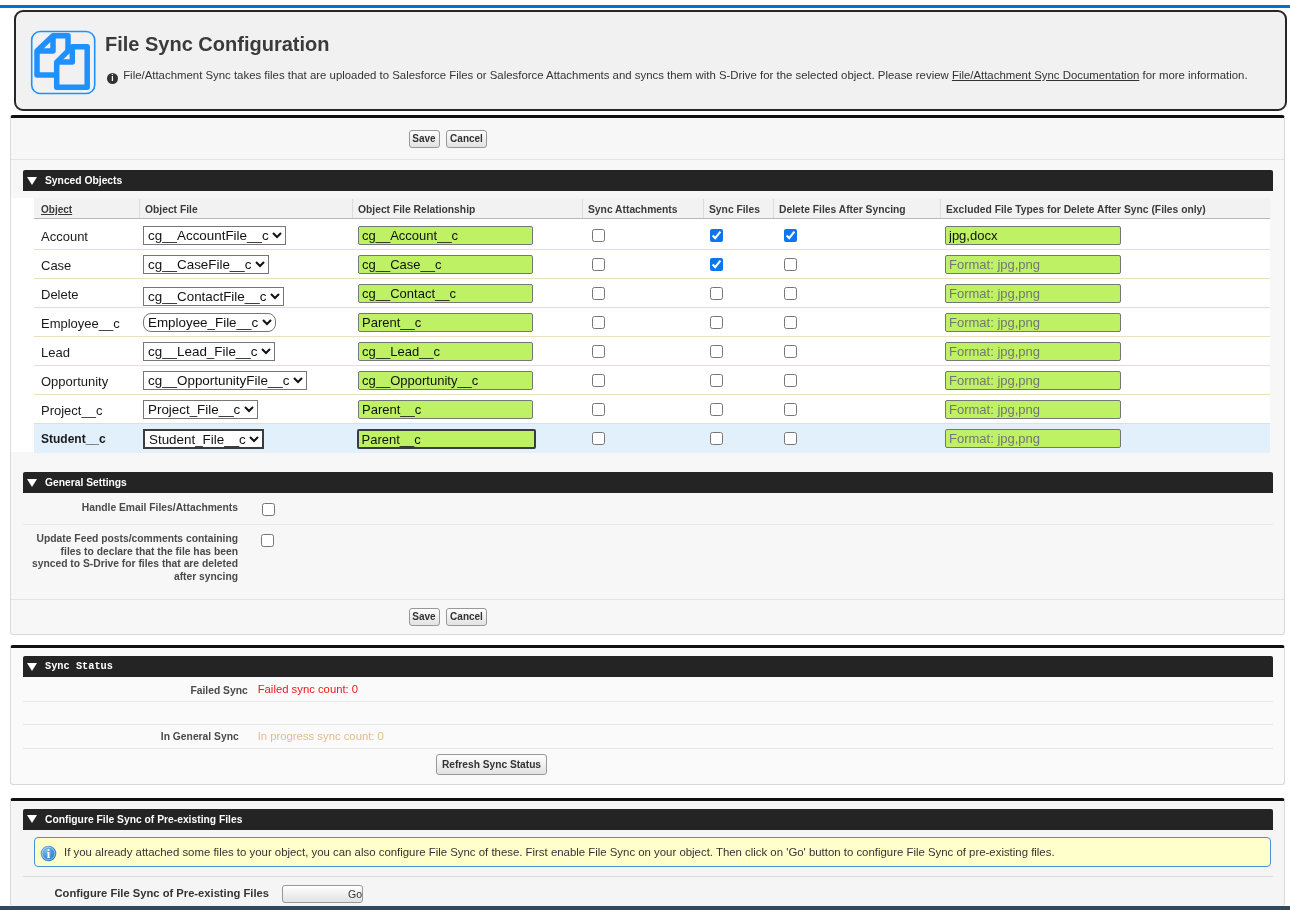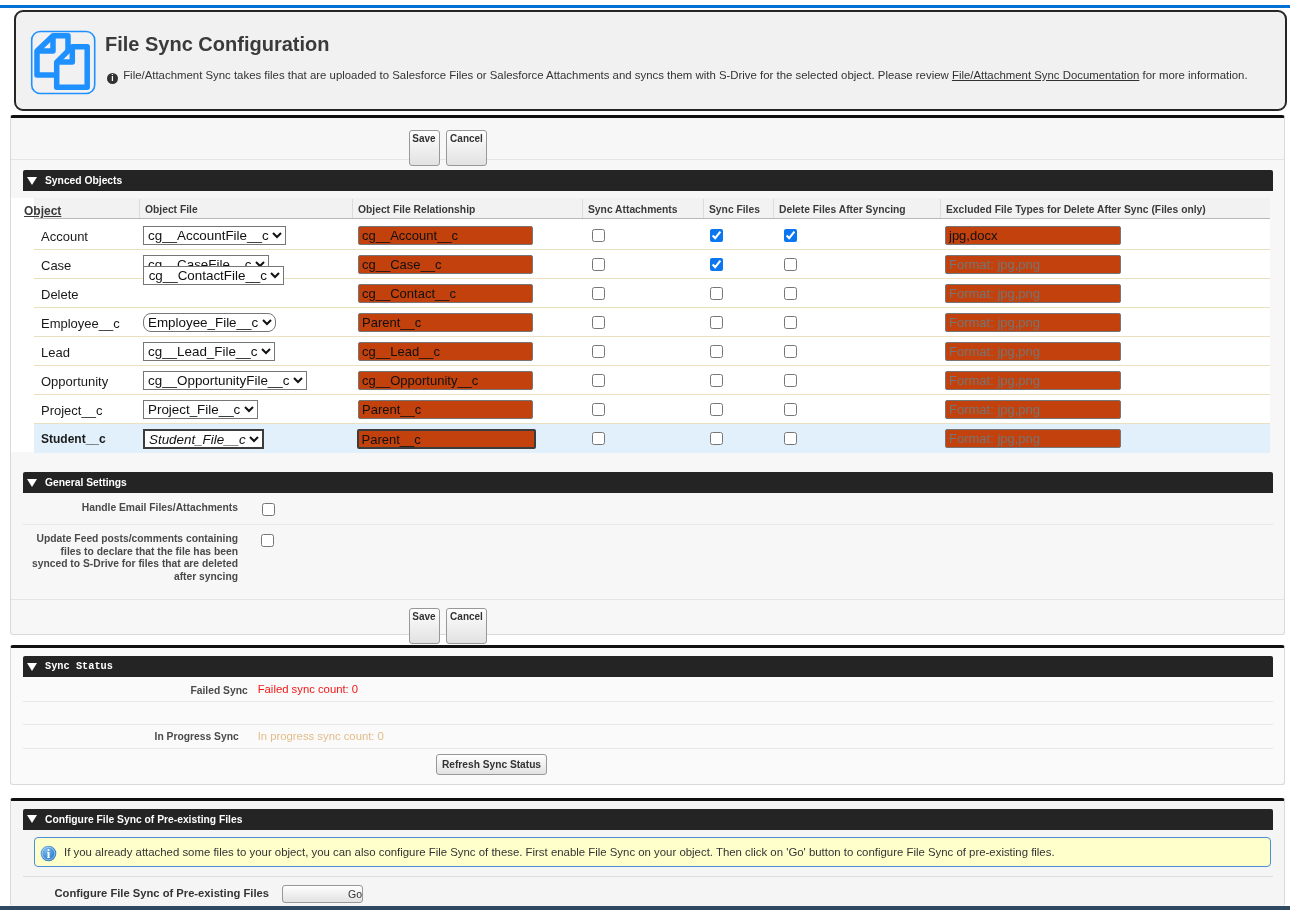--- a/index.html
+++ b/index.html
@@ -2,25 +2,25 @@
 <html><head>
 <meta charset="utf-8">
 <style>
 * { margin:0; padding:0; box-sizing:border-box; }
 html,body { width:1290px; height:910px; background:#fff; font-family:"Liberation Sans",sans-serif; position:relative; overflow:hidden; }
 .abs { position:absolute; }
 .bar { position:absolute; left:23px; width:1250px; height:21px; background:#242424; color:#fff; font-weight:bold; font-size:10.3px; line-height:21px; border-radius:2px 2px 0 0; }
 .bar .tri { position:absolute; left:4px; top:6.5px; width:0; height:0; border-left:5px solid transparent; border-right:5px solid transparent; border-top:8px solid #fff; }
 .bar .txt { position:absolute; left:22px; top:0; }
 .sec { position:absolute; left:10px; width:1275px; border-top:3px solid #111; border-left:1px solid #d9d9d9; border-right:1px solid #d9d9d9; background:#fff; border-radius:3px; }
-.btn { position:absolute; height:36px; border:1px solid #989898; border-radius:3px; background:linear-gradient(#ffffff,#eeeeee 55%,#e2e2e2); font-family:"Liberation Sans",sans-serif; font-weight:bold; font-size:10px; color:#333; text-align:center; line-height:16px; }
+.btn { position:absolute; height:18px; border:1px solid #989898; border-radius:3px; background:linear-gradient(#ffffff,#eeeeee 55%,#e2e2e2); font-family:"Liberation Sans",sans-serif; font-weight:bold; font-size:10px; color:#333; text-align:center; line-height:16px; }
 .flabel { position:absolute; font-weight:bold; font-size:10.3px; color:#4a4a4a; text-align:right; }
 input.cb { position:absolute; width:13px; height:13px; margin:0; accent-color:#0b76f0; }
 select.sel { position:absolute; height:19px; font-family:"Liberation Sans",sans-serif; font-size:13.4px; color:#111; background:#fff; }
-input.txt { position:absolute; width:175px; height:19px; border:1px solid #767676; border-radius:2px; font-family:"Liberation Sans",sans-serif; font-size:13px; color:#111; padding:0 3px; background:#c2410c; }
+input.txt { position:absolute; width:175px; height:19px; border:1px solid #767676; border-radius:2px; font-family:"Liberation Sans",sans-serif; font-size:13px; color:#111; padding:0 3px; background:#bef264; }
 input.txt::placeholder { color:#757575; opacity:1; }
 .rowlab { position:absolute; left:41px; font-size:13px; color:#1a1a1a; }
 .hdiv { position:absolute; height:1px; background:#e8e8e8; }
 </style>
 </head>
 <body>
 
 <div class="abs" style="left:0;top:4.5px;width:1290px;height:3.5px;background:#0070d2;"></div>
 
 <div class="abs" style="left:14px;top:10px;width:1273px;height:101px;background:#f1f1f1;border:2px solid #262626;border-radius:9px;"></div>
@@ -45,21 +45,21 @@
 <div class="btn" style="left:408.5px;top:130px;width:31px;">Save</div>
 <div class="btn" style="left:446px;top:130px;width:41px;">Cancel</div>
 
 <div class="bar" style="top:170px;">
     <span class="tri"></span>
     <span class="txt">Synced Objects</span>
   </div>
 
 <div class="abs" style="left:34px;top:198px;width:1236px;height:21px;background:#f2f2f2;border-bottom:1px solid #b8b8b8;"></div>
 <div id="thdr">
-    <div class="abs" style="left:24px;top:204px;font-size:12px;font-weight:bold;color:#3a3a3a;white-space:nowrap;text-decoration:underline;">Object</div>
+    <div class="abs" style="left:41px;top:204px;font-size:10px;font-weight:bold;color:#3a3a3a;white-space:nowrap;text-decoration:underline;">Object</div>
     <div class="abs" style="left:145px;top:204px;font-size:10.3px;font-weight:bold;color:#3a3a3a;white-space:nowrap;">Object File</div>
     <div class="abs" style="left:139px;top:199px;width:1px;height:19px;background:#dcdcdc;"></div>
     <div class="abs" style="left:358px;top:204px;font-size:10.3px;font-weight:bold;color:#3a3a3a;white-space:nowrap;text-align:right;">Object File Relationship</div>
     <div class="abs" style="left:352px;top:199px;width:1px;height:19px;background:#dcdcdc;"></div>
     <div class="abs" style="left:588px;top:204px;font-size:10.3px;font-weight:bold;color:#3a3a3a;white-space:nowrap;">Sync Attachments</div>
     <div class="abs" style="left:582px;top:199px;width:1px;height:19px;background:#dcdcdc;"></div>
     <div class="abs" style="left:709px;top:204px;font-size:10.3px;font-weight:bold;color:#3a3a3a;white-space:nowrap;">Sync Files</div>
     <div class="abs" style="left:703px;top:199px;width:1px;height:19px;background:#dcdcdc;"></div>
     <div class="abs" style="left:779px;top:204px;font-size:10.3px;font-weight:bold;color:#3a3a3a;white-space:nowrap;">Delete Files After Syncing</div>
     <div class="abs" style="left:773px;top:199px;width:1px;height:19px;background:#dcdcdc;"></div>
@@ -79,21 +79,21 @@
     <div class="abs" style="left:34px;top:277.6px;width:1236px;height:1px;background:#eadfbf;"></div>
     <div class="rowlab" style="top:257.55px;">Case</div>
     <select class="sel" style="left:143px;top:254.55px;"><option>cg__CaseFile__c</option></select>
     <input class="txt" style="left: 358px; top: 254.55px;" value="cg__Case__c">
     <input type="checkbox" class="cb" style="left: 592px; top: 257.55px;">
     <input type="checkbox" class="cb" style="left: 710px; top: 257.55px;" checked="">
     <input type="checkbox" class="cb" style="left: 784px; top: 257.55px;">
     <input class="txt" style="left: 945px; top: 254.55px; width: 176px;" placeholder="Format: jpg,png">
     <div class="abs" style="left:34px;top:306.65000000000003px;width:1236px;height:1px;background:#eadfbf;"></div>
     <div class="rowlab" style="top:286.6px;">Delete</div>
-    <select class="sel" style="left:143px;top:266px;text-align:right;"><option>cg__ContactFile__c</option></select>
+    <select class="sel" style="left:143px;top:287px;"><option>cg__ContactFile__c</option></select>
     <input class="txt" style="left: 358px; top: 283.6px;" value="cg__Contact__c">
     <input type="checkbox" class="cb" style="left: 592px; top: 286.6px;">
     <input type="checkbox" class="cb" style="left: 710px; top: 286.6px;">
     <input type="checkbox" class="cb" style="left: 784px; top: 286.6px;">
     <input class="txt" style="left: 945px; top: 283.6px; width: 176px;" placeholder="Format: jpg,png">
     <div class="abs" style="left:34px;top:335.7px;width:1236px;height:1px;background:#eadfbf;"></div>
     <div class="rowlab" style="top:315.65px;">Employee__c</div>
     <select class="sel" style="left:143px;top:312.65px;border-radius:8px;"><option>Employee_File__c</option></select>
     <input class="txt" style="left: 358px; top: 312.65px;" value="Parent__c">
     <input type="checkbox" class="cb" style="left: 592px; top: 315.65px;">
@@ -119,21 +119,21 @@
     <div class="abs" style="left:34px;top:422.85px;width:1236px;height:1px;background:#eadfbf;"></div>
     <div class="rowlab" style="top:402.8px;">Project__c</div>
     <select class="sel" style="left:143px;top:399.8px;"><option>Project_File__c</option></select>
     <input class="txt" style="left: 358px; top: 399.8px;" value="Parent__c">
     <input type="checkbox" class="cb" style="left: 592px; top: 402.8px;">
     <input type="checkbox" class="cb" style="left: 710px; top: 402.8px;">
     <input type="checkbox" class="cb" style="left: 784px; top: 402.8px;">
     <input class="txt" style="left: 945px; top: 399.8px; width: 176px;" placeholder="Format: jpg,png">
     <div class="abs" style="left:34px;top:423.85px;width:1236px;height:29.05px;background:#e2f0fc;"></div>
     <div class="rowlab" style="top:431.85px;font-weight:bold;font-size:12px;">Student__c</div>
-    <select class="sel" style="left:143px;top:428.85px;border:2px solid #3c3c3c;height:20.5px;font-style:italic;"><option>Student_File__c</option></select>
+    <select class="sel" style="left:143px;top:428.85px;border:2px solid #3c3c3c;height:20.5px;"><option>Student_File__c</option></select>
     <input class="txt" style="top: 428.85px; border: 2px solid rgb(60, 60, 60); height: 20.5px; width: 179px; left: 356.5px;" value="Parent__c">
     <input type="checkbox" class="cb" style="left: 592px; top: 431.85px;">
     <input type="checkbox" class="cb" style="left: 710px; top: 431.85px;">
     <input type="checkbox" class="cb" style="left: 784px; top: 431.85px;">
     <input class="txt" style="left: 945px; top: 428.85px; width: 176px;" placeholder="Format: jpg,png">
   </div>
 
 <div class="bar" style="top:472px;">
     <span class="tri"></span>
     <span class="txt">General Settings</span>
@@ -149,21 +149,21 @@
 
 <div class="sec" style="top:645px;height:140px;border-bottom:1px solid #d9d9d9;background:#fafafa;"></div>
 <div class="bar" style="top:656px;font-family:Liberation Mono, monospace;">
     <span class="tri"></span>
     <span class="txt">Sync Status</span>
   </div>
 <div class="flabel" style="left:9px;top:684.5px;width:238.7px;">Failed Sync</div>
 <div class="abs" style="left:257.7px;top:683px;font-size:11.3px;color:#f21616;">Failed sync count: 0</div>
 <div class="hdiv" style="left:23px;top:701px;width:1250px;"></div>
 <div class="hdiv" style="left:23px;top:724px;width:1250px;"></div>
-<div class="flabel" style="left:0;top:731px;width:238.7px;">In Progress Sync</div>
+<div class="flabel" style="left:0;top:731px;width:238.7px;">In General Sync</div>
 <div class="abs" style="left:257.7px;top:729.5px;font-size:11.3px;color:#e2bd8a;text-align:center;">In progress sync count: 0</div>
 <div class="hdiv" style="left:23px;top:747.5px;width:1250px;"></div>
 <div class="btn" style="left:436px;top:753.5px;width:111px;height:21px;line-height:19px;font-size:10.2px;">Refresh Sync Status</div>
 
 <div class="sec" style="top:798px;height:108px;background:#f5f5f5;border-bottom:none;"></div>
 <div class="bar" style="top:808.5px;">
     <span class="tri"></span>
     <span class="txt">Configure File Sync of Pre-existing Files</span>
   </div>
 <div class="abs" style="left:34px;top:837px;width:1237px;height:30px;background:#ffffcc;border:1px solid #4a90d9;border-radius:4px;"></div>

